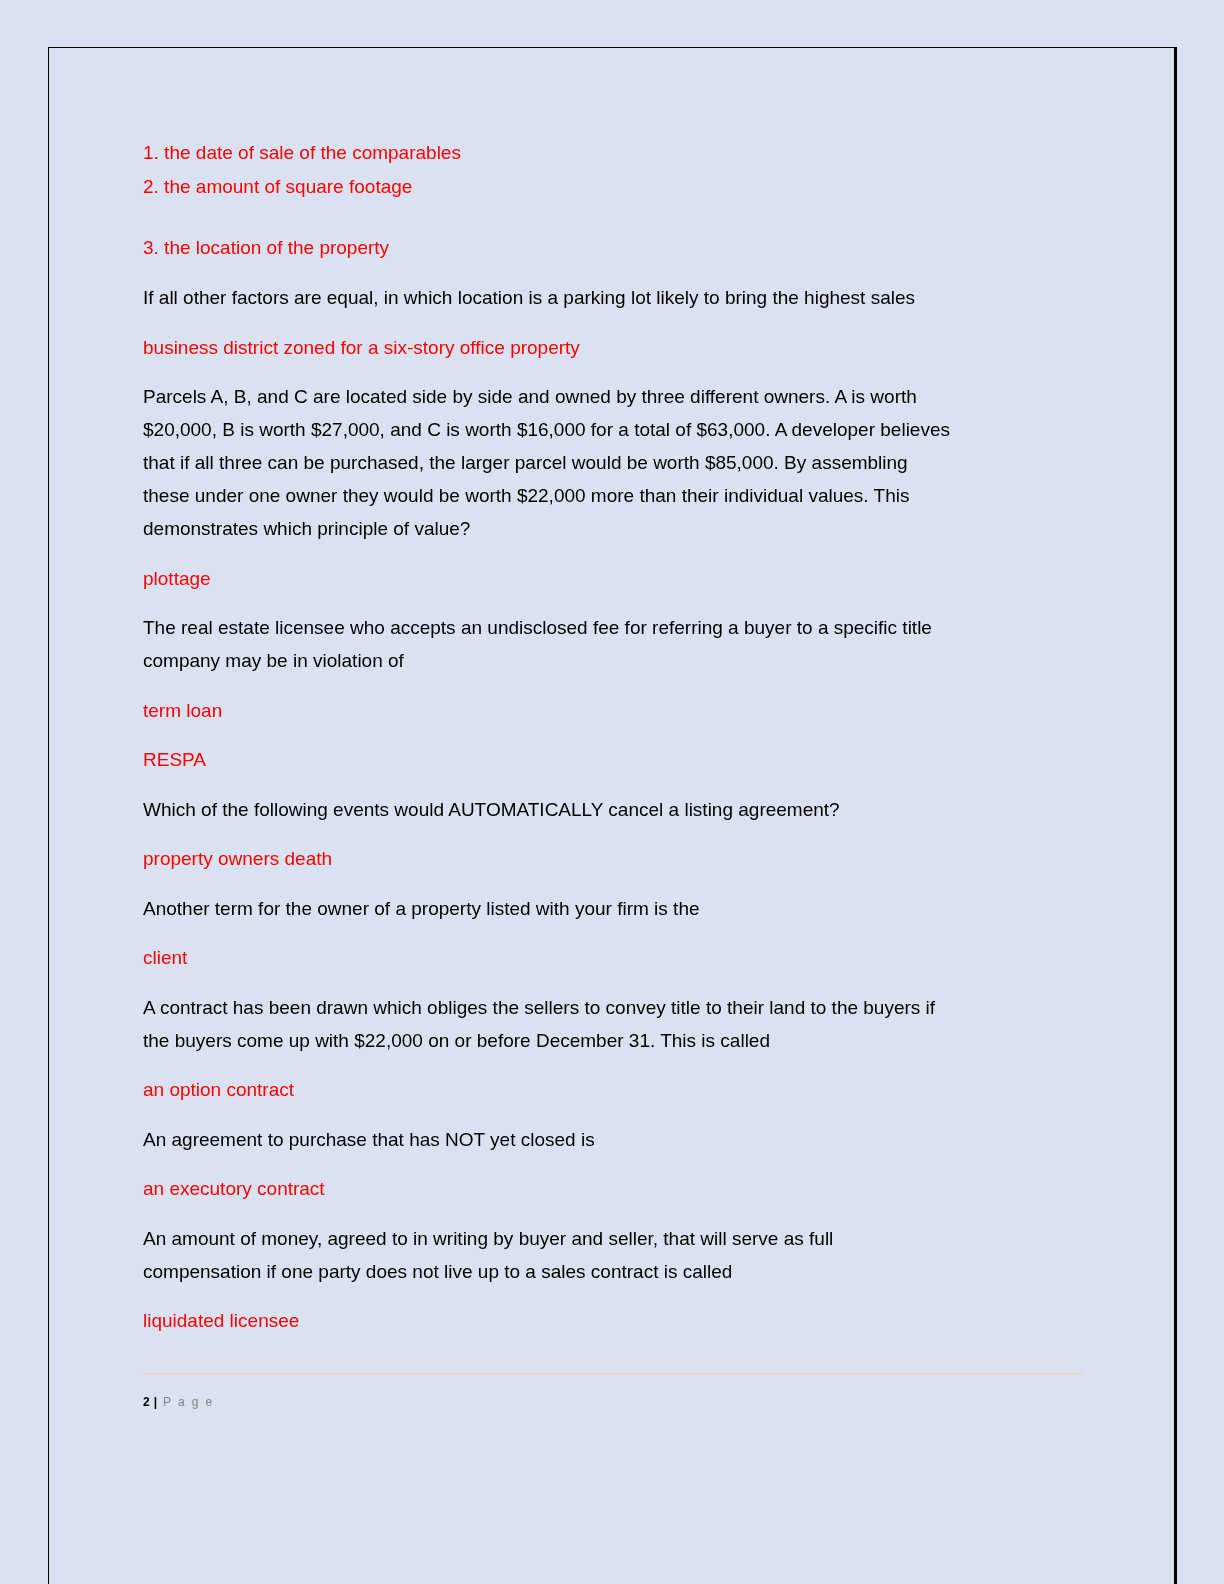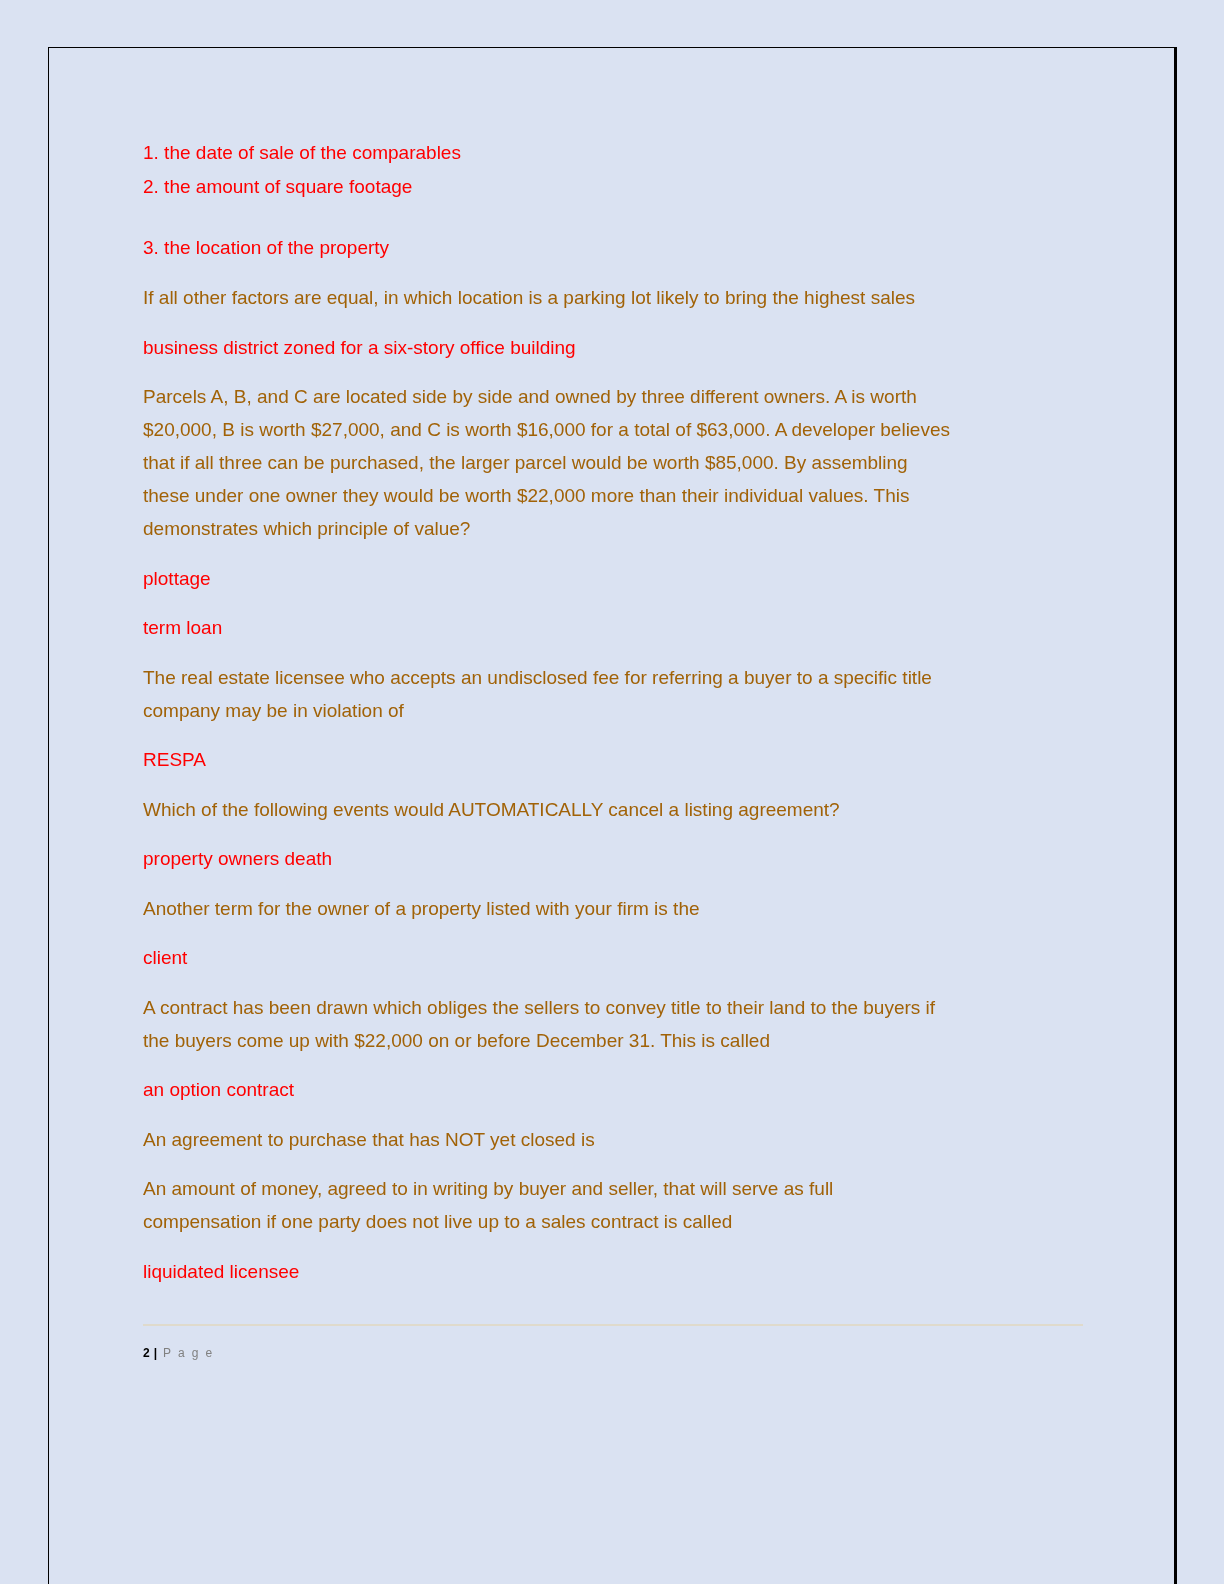--- a/index.html
+++ b/index.html
@@ -29,21 +29,21 @@
     padding: 88px 30px 0 94px;
   }
   .block {
     margin: 0 0 16.5px 0;
     font-size: 19px;
     line-height: 33px;
     white-space: pre-line;
     max-width: 990px;
   }
   .question {
-    color: #a16207;
+    color: #000000;
   }
   .answer {
     color: #ff0000;
   }
   .answer-list-item {
     margin-bottom: 1px;
   }
   .answer-list-last {
     margin-bottom: 17px;
     margin-top: 28px;
@@ -79,46 +79,47 @@
 <body>
 
 <div class="page-frame">
   <div class="page-content">
 
     <p class="block answer answer-list-item">1. the date of sale of the comparables</p>
     <p class="block answer answer-list-item">2. the amount of square footage</p>
     <p class="block answer answer-list-last">3. the location of the property</p>
 
     <p class="block question">If all other factors are equal, in which location is a parking lot likely to bring the highest sales</p>
-    <p class="block answer">business district zoned for a six-story office building</p>
+    <p class="block answer">business district zoned for a six-story office property</p>
 
     <p class="block question">Parcels A, B, and C are located side by side and owned by three different owners. A is worth
 $20,000, B is worth $27,000, and C is worth $16,000 for a total of $63,000. A developer believes
 that if all three can be purchased, the larger parcel would be worth $85,000. By assembling
 these under one owner they would be worth $22,000 more than their individual values. This
 demonstrates which principle of value?</p>
     <p class="block answer">plottage</p>
 
-    <p class="block answer">term loan</p>
-
     <p class="block question">The real estate licensee who accepts an undisclosed fee for referring a buyer to a specific title
 company may be in violation of</p>
+
+    <p class="block answer">term loan</p>
     <p class="block answer">RESPA</p>
 
     <p class="block question">Which of the following events would AUTOMATICALLY cancel a listing agreement?</p>
     <p class="block answer">property owners death</p>
 
     <p class="block question">Another term for the owner of a property listed with your firm is the</p>
     <p class="block answer">client</p>
 
     <p class="block question">A contract has been drawn which obliges the sellers to convey title to their land to the buyers if
 the buyers come up with $22,000 on or before December 31. This is called</p>
     <p class="block answer">an option contract</p>
 
     <p class="block question">An agreement to purchase that has NOT yet closed is</p>
+    <p class="block answer">an executory contract</p>
 
     <p class="block question">An amount of money, agreed to in writing by buyer and seller, that will serve as full
 compensation if one party does not live up to a sales contract is called</p>
     <p class="block answer">liquidated licensee</p>
 
     <div class="page-footer">
       <div class="footer-rule"></div>
       <div class="footer-text">
         <span class="footer-page-number">2</span><span class="footer-separator">|</span><span class="footer-page-label">Page</span>
       </div>

